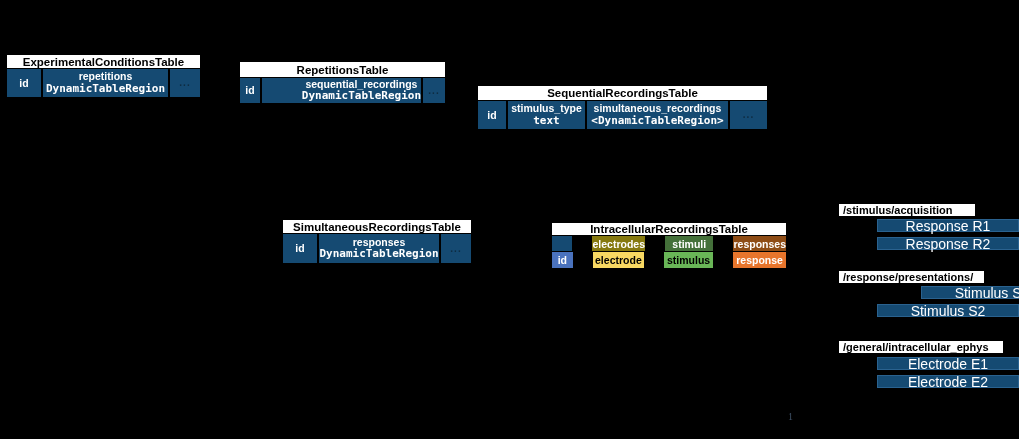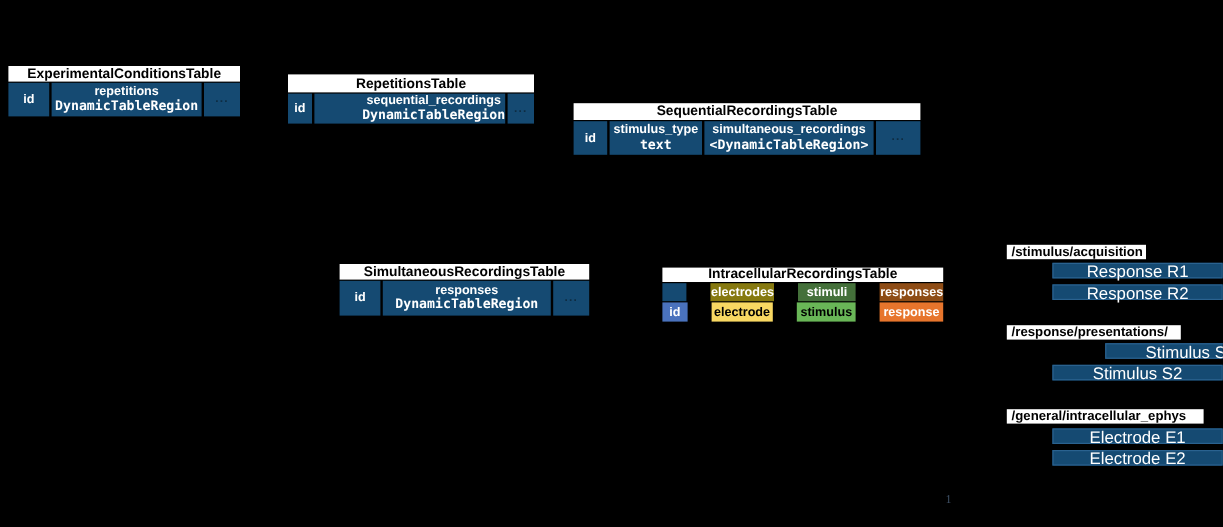--- a/index.html
+++ b/index.html
@@ -107,21 +107,21 @@
       <span class="t2">text</span>
     </div>
     <div class="cell flexcol" style="height:28px;">
       <span class="t1">simultaneous_recordings</span>
       <span class="t2">&lt;DynamicTableRegion&gt;</span>
     </div>
     <div class="cell dots-cell" style="width:37px;height:28px;">...</div>
   </div>
 </div>
 
-<div class="tbl" style="left:283px;top:220px;width:208px;">
+<div class="tbl" style="left:283px;top:220px;width:188px;">
   <div class="tbl-header" style="height:13px;">SimultaneousRecordingsTable</div>
   <div class="tbl-row">
     <div class="cell id-cell" style="width:34px;height:29px;">id</div>
     <div class="cell flexcol" style="height:29px;">
       <span class="t1">responses</span>
       <span class="t2">DynamicTableRegion</span>
     </div>
     <div class="cell dots-cell" style="width:30px;height:29px;">...</div>
   </div>
 </div>
@@ -135,21 +135,21 @@
     <div class="icr-cell bg-brown" style="width:69px;height:15px;">responses</div>
   </div>
   <div class="icr-row">
     <div class="icr-cell bg-idblue" style="width:27px;height:16px;">id</div>
     <div class="icr-cell bg-yellow" style="width:67px;height:16px;">electrode</div>
     <div class="icr-cell bg-green" style="width:64px;height:16px;">stimulus</div>
     <div class="icr-cell bg-orange" style="width:69px;height:16px;">response</div>
   </div>
 </div>
 
-<div class="grp-label" style="left:839px;top:204px;width:116px;height:12px;">/stimulus/acquisition</div>
+<div class="grp-label" style="left:839px;top:204px;width:136px;height:12px;">/stimulus/acquisition</div>
 <div class="grp-item" style="left:877px;top:219px;width:142px;height:13px;">Response R1</div>
 <div class="grp-item" style="left:877px;top:237px;width:142px;height:13px;">Response R2</div>
 
 <div class="grp-label" style="left:839px;top:271px;width:145px;height:12px;">/response/presentations/</div>
 <div class="grp-item" style="left:877px;top:286px;width:142px;height:13px;margin-left:44px;">Stimulus S1</div>
 <div class="grp-item" style="left:877px;top:304px;width:142px;height:13px;">Stimulus S2</div>
 
 <div class="grp-label" style="left:839px;top:341px;width:164px;height:12px;">/general/intracellular_ephys</div>
 <div class="grp-item" style="left:877px;top:357px;width:142px;height:13px;">Electrode E1</div>
 <div class="grp-item" style="left:877px;top:375px;width:142px;height:13px;">Electrode E2</div>

